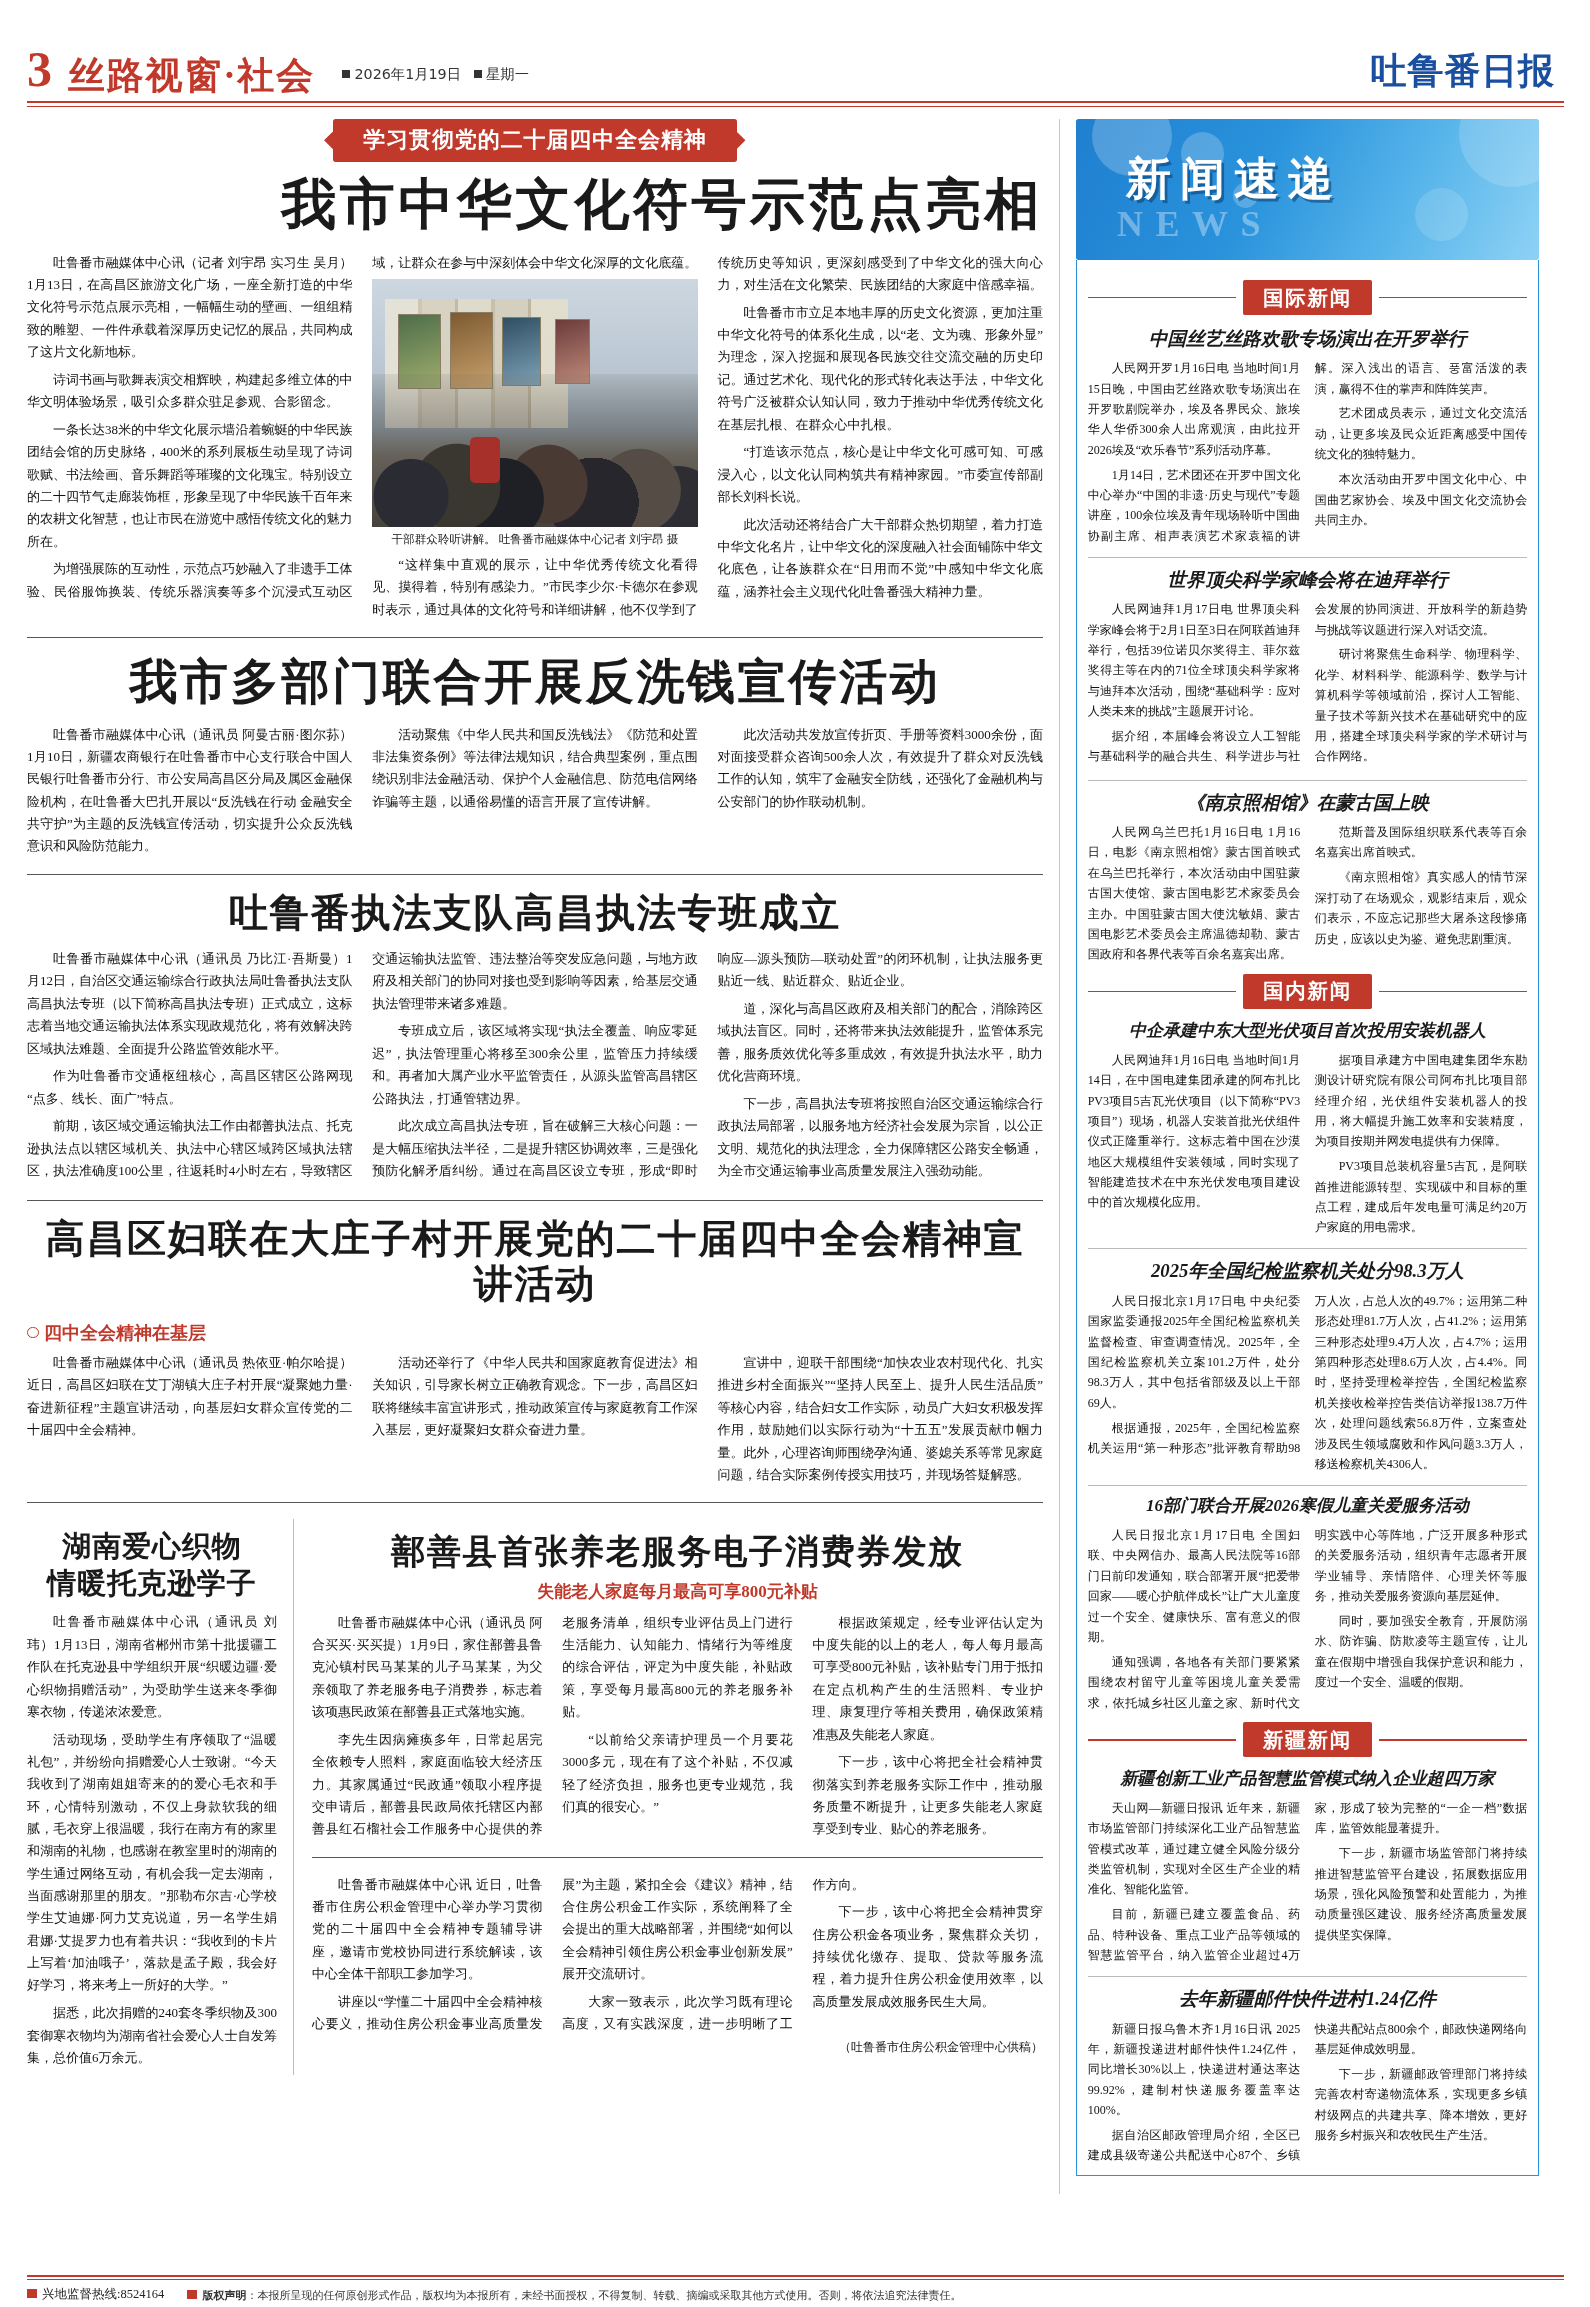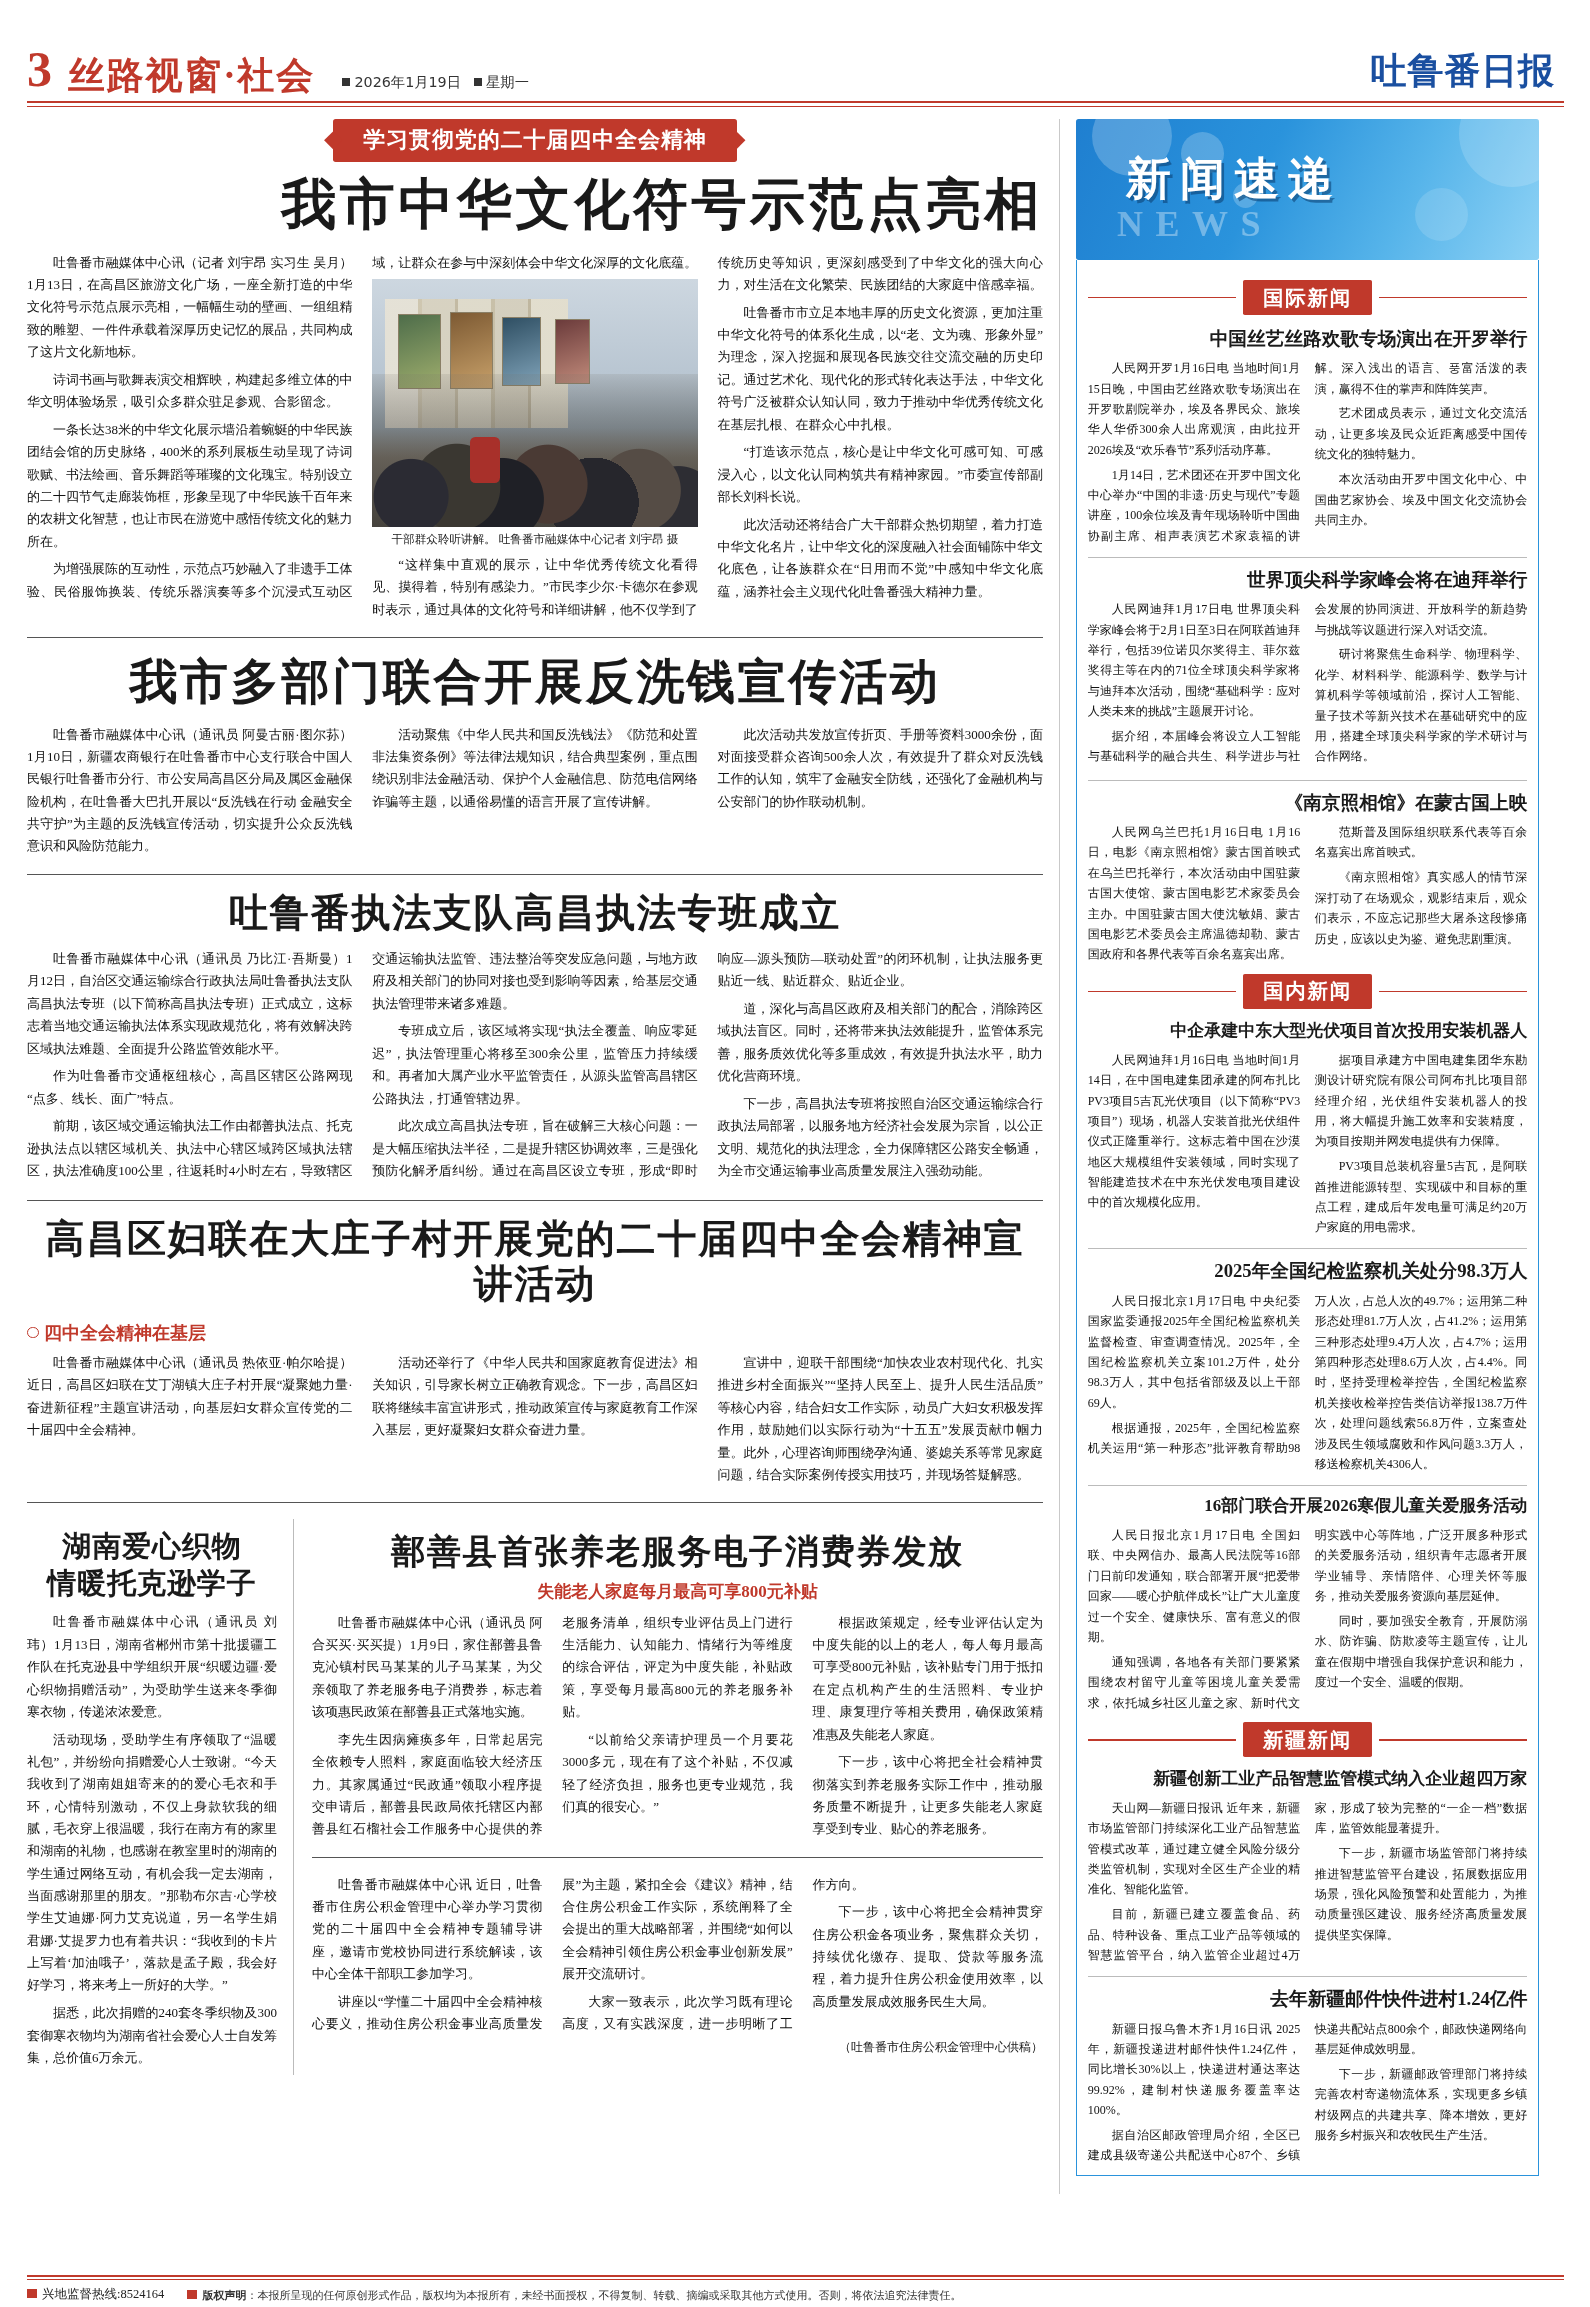--- a/index.html
+++ b/index.html
@@ -26,21 +26,21 @@
     line-height:1; margin-right:16px;
   }
   .section-title {
     font-family:"Liberation Serif",serif;
     font-size:37px; font-weight:bold; color:#c0392b;
     letter-spacing:1.8px; line-height:1;
     margin-right:27px;
   }
   .dateline {
     font-size:14.3px; color:#333; line-height:1;
-    margin-bottom:5px; display:flex; align-items:center; gap:12.5px;
+    margin-bottom:13px; display:flex; align-items:center; gap:12.5px;
   }
   .dateline .sq { display:inline-block; width:8px;height:8px;background:#333;margin-right:4.5px;vertical-align:0.9px;}
   .masthead {
     margin-left:auto;
     font-family:"Liberation Serif",serif;
     font-size:36px; font-weight:bold; color:#1a4fa0;
     letter-spacing:0.9px;
     padding:3.6px 9px;
     line-height:1;
     margin-bottom:1.8px;
@@ -191,22 +191,23 @@
     margin:9px 0 10.7px 0; gap:7.1px;
   }
   .cat-bar .line { flex:1; height:1.8px; background:#c0392b; }
   .cat {
     background:#c0392b; color:#fff; font-weight:bold;
     font-family:"Liberation Serif",serif; font-size:20.5px;
     padding:3.6px 19.6px; letter-spacing:1.8px; border-radius:1.8px;
   }
   .rnews-title {
     font-family:"Liberation Serif",serif; font-weight:bold;
-    font-size:18.7px; text-align:right; line-height:1.35;
+    font-size:18.7px; text-align:center; line-height:1.35;
     margin:9px 0 7.1px 0;
+    font-style:italic;
   }
   .rnews-title.small { font-size:17px; }
   .rcols { column-count:2; column-gap:14.3px; }
   p.rbody {
     font-family:"Liberation Serif",serif;
     font-size:12px; line-height:1.7; text-align:justify;
     margin:0 0 4.5px 0; text-indent:2em; color:#111;
   }
   .rrule { border-top:0.9px solid #bbb; margin:10.7px 0 7.1px 0; }
 

